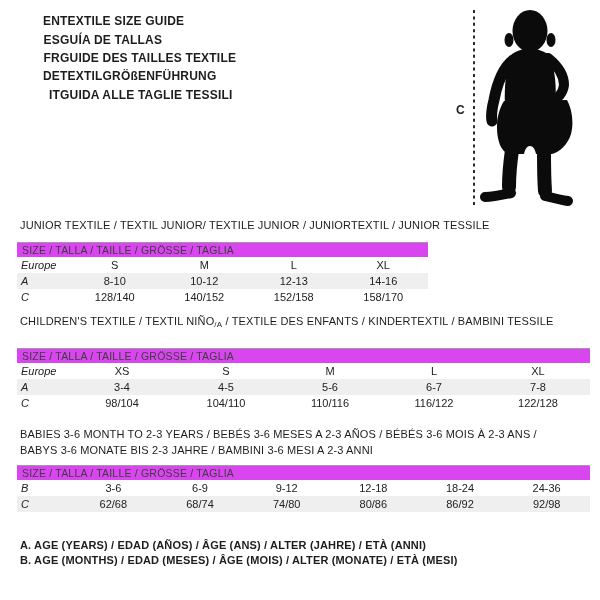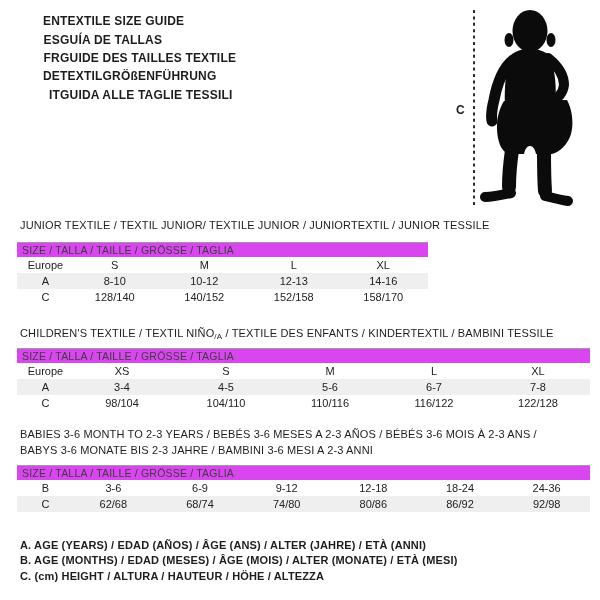--- a/index.html
+++ b/index.html
@@ -31,21 +31,21 @@
   .bar {
     height:14px; line-height:14px; background:#d946ef; border-top:1px solid #9b9b9b;
     color:#3d3d3d; padding-left:5px; font-size:10.5px; letter-spacing:.2px;
   }
   .rows .row { display:grid; height:16px; line-height:16px; }
   .t1 .row { grid-template-columns:53px repeat(4,1fr); }
   .t2 .row { grid-template-columns:53px repeat(5,1fr); }
   .t3 .row { grid-template-columns:53px repeat(6,1fr); }
   .rows .row:nth-child(2) { background:#efefef; }
   .row span { text-align:center; color:#222222; }
-  .row .rlabel { text-align:center; padding-left:4px; }
+  .row .rlabel { text-align:left; padding-left:4px;font-style:italic; }
 
   
   .footnotes { position:absolute; left:20px; top:538px; }
   .footnote { font-size:11px; font-weight:bold; letter-spacing:.15px; line-height:15.4px; white-space:nowrap; }
 </style>
 </head>
 <body>
 
 <div class="canvas">
 
@@ -111,21 +111,21 @@
       <div class="row">
         <span class="rlabel">C</span>
         <span>128/140</span>
         <span>140/152</span>
         <span>152/158</span>
         <span>158/170</span>
       </div>
     </div>
   </div>
 
-  <div class="section-title" style="top:325px">
+  <div class="section-title" style="top:313px">
     <span>CHILDREN'S TEXTILE / TEXTIL NIÑO</span><span class="sub">/A</span><span> / TEXTILE DES ENFANTS / KINDERTEXTIL / BAMBINI TESSILE</span>
   </div>
   <div class="size-table t2" style="top:348px">
     <div class="bar">SIZE / TALLA / TAILLE / GRÖSSE / TAGLIA</div>
     <div class="rows">
       <div class="row">
         <span class="rlabel">Europe</span>
         <span>XS</span>
         <span>S</span>
         <span>M</span>
@@ -175,16 +175,15 @@
         <span>80/86</span>
         <span>86/92</span>
         <span>92/98</span>
       </div>
     </div>
   </div>
 
   <div class="footnotes">
     <div class="footnote">A. AGE (YEARS) / EDAD (AÑOS) / ÂGE (ANS) / ALTER (JAHRE) / ETÀ (ANNI)</div>
     <div class="footnote">B. AGE (MONTHS) / EDAD (MESES) / ÂGE (MOIS) / ALTER (MONATE) / ETÀ (MESI)</div>
-    <div class="footnote">C. (cm) HEIGHT / ALTURA / HAUTEUR / HÖHE / ALTEZZA</div>
   </div>
 
 </div>
 
 </body></html>

